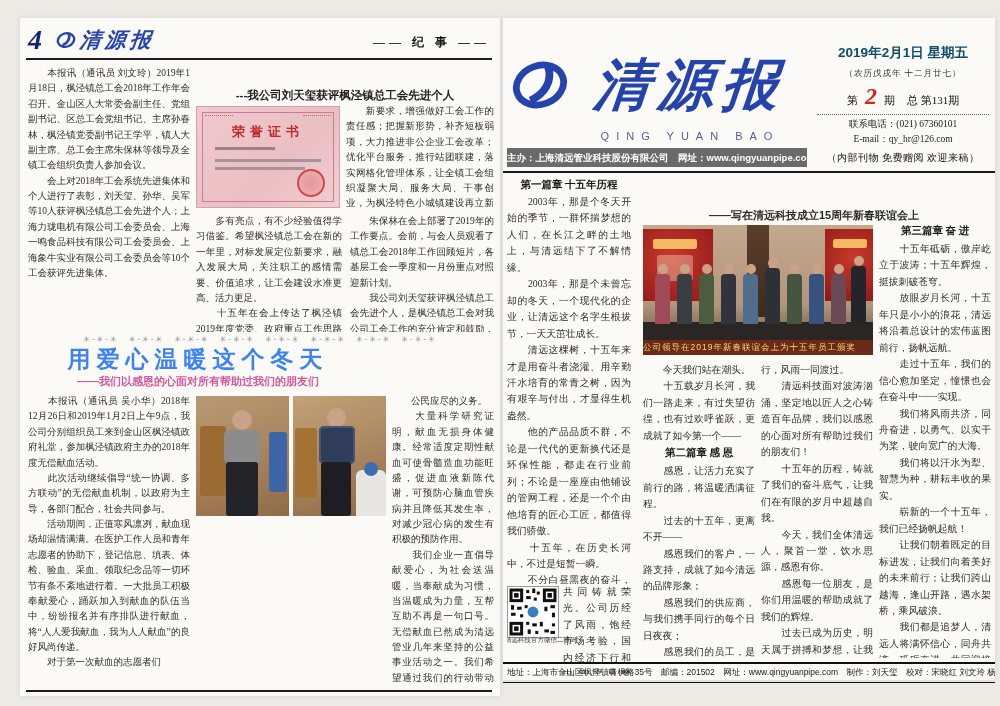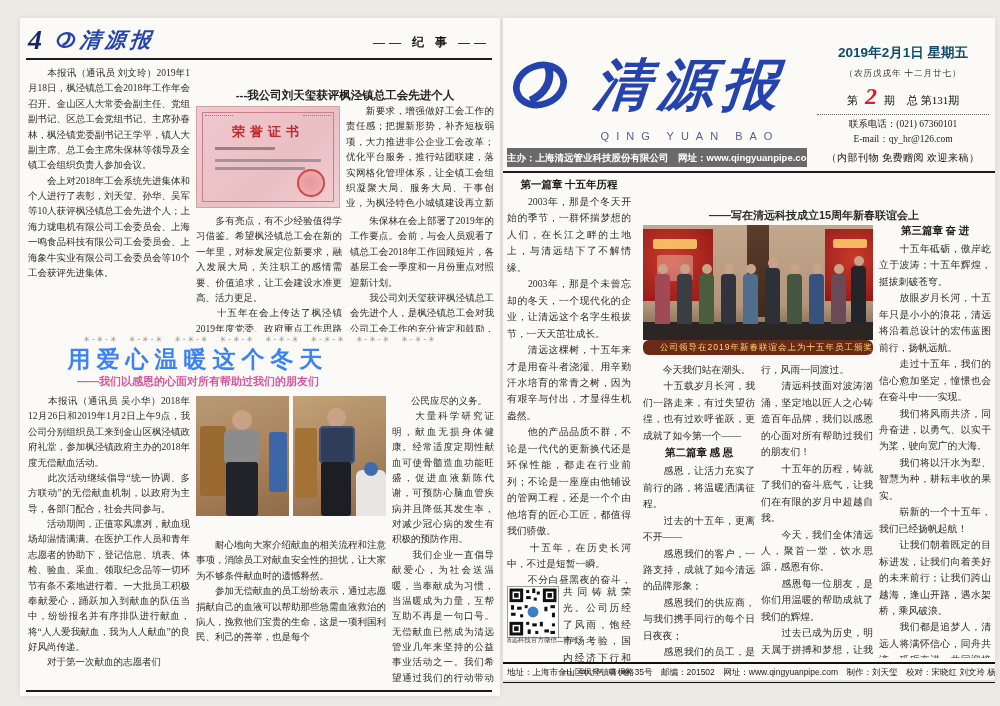--- a/index.html
+++ b/index.html
@@ -77,22 +77,20 @@
     <div class="abs" style="left:273px;top:378px;width:93px;height:120px;background:linear-gradient(160deg,#c2a277,#a9855f 55%,#8c6844);overflow:hidden;">
       <div class="abs" style="left:2px;top:32px;width:22px;height:70px;background:#a27334;border-radius:3px;"></div>
       <div class="abs" style="left:34px;top:12px;width:19px;height:19px;border-radius:50%;background:#caa287;"></div>
       <div class="abs" style="left:26px;top:30px;width:36px;height:38px;background:#2f3d58;border-radius:5px;box-shadow:inset 0 0 0 2px #46567a;"></div>
       <div class="abs" style="left:28px;top:66px;width:30px;height:54px;background:#1d1e24;border-radius:3px;"></div>
       <div class="abs" style="right:0px;bottom:0px;width:30px;height:46px;background:#e8e6e2;border-radius:6px 6px 0 0;"></div>
       <div class="abs" style="right:8px;bottom:40px;width:14px;height:14px;border-radius:50%;background:#3f6cae;"></div>
     </div>
 
 
-    <div class="colt" style="left:176px;top:520px;width:190px;height:148px;">　　耐心地向大家介绍献血的相关流程和注意事项，消除员工对献血安全性的担忧，让大家为不够条件献血时的遗憾释然。
-　　参加无偿献血的员工纷纷表示，通过志愿捐献自己的血液可以帮助那些急需血液救治的病人，挽救他们宝贵的生命，这是一项利国利民、利己的善举，也是每个</div>
     <div class="colt" style="left:372px;top:376px;width:102px;height:292px;">　　公民应尽的义务。
 　　大量科学研究证明，献血无损身体健康。经常适度定期性献血可使骨髓造血功能旺盛，促进血液新陈代谢，可预防心脑血管疾病并且降低其发生率，对减少冠心病的发生有积极的预防作用。
 　　我们企业一直倡导献爱心，为社会送温暖，当奉献成为习惯，当温暖成为力量，互帮互助不再是一句口号。无偿献血已然成为清远管业几年来坚持的公益事业活动之一。我们希望通过我们的行动带动更多的人参与到无偿献血的队伍中来，用爱心相互传递冬日暖阳的能量。</div>
 
     <div class="rule" style="left:6px;top:672px;width:466px;height:2px;"></div>
   </div>
 
   <div class="page" style="left:503px;top:18px;width:492px;height:662px;">
 
     <span class="abs" style="left:8px;top:38px;">
@@ -189,21 +187,21 @@
       <div class="fig" style="left:34px;background:#3a3d44;"></div>
       <div class="fig" style="left:56px;background:#4a5d3e;"></div>
       <div class="fig" style="left:78px;background:#31343c;"></div>
       <div class="fig" style="left:100px;background:#4f6d8c;"></div>
       <div class="fig" style="left:122px;background:#2e3038;height:56px;"></div>
       <div class="fig" style="left:144px;background:#445540;"></div>
       <div class="fig" style="left:166px;background:#37527c;"></div>
       <div class="fig" style="left:188px;background:#6a4a56;"></div>
       <div class="fig" style="left:208px;background:#23252b;height:58px;"></div>
     </div>
-    <div class="abs" style="left:140px;top:322px;width:230px;height:15px;background:#6b2a18;color:#ffd76e;font:8.5px/15px 'Liberation Sans',sans-serif;text-align:right;letter-spacing:1px;white-space:nowrap;overflow:hidden;border-radius:6px;">公司领导在2019年新春联谊会上为十五年员工颁奖</div>
+    <div class="abs" style="left:140px;top:322px;width:230px;height:15px;background:#6b2a18;color:#ffd76e;font:8.5px/15px 'Liberation Sans',sans-serif;text-align:left;letter-spacing:1px;white-space:nowrap;overflow:hidden;">公司领导在2019年新春联谊会上为十五年员工颁奖</div>
 
     <div class="abs" style="left:140px;top:344px;width:112px;height:296px;overflow:hidden;">
       <div class="rcolt" style="position:static;">　　今天我们站在潮头。
 　　十五载岁月长河，我们一路走来，有过失望彷徨，也有过欢呼雀跃，更成就了如今第一个——</div>
       <div class="chap">第二篇章 感 恩</div>
       <div class="rcolt" style="position:static;">　　感恩，让活力充实了前行的路，将温暖洒满征程。
 　　过去的十五年，更离不开——
 　　感恩我们的客户，一路支持，成就了如今清远的品牌形象；
 　　感恩我们的供应商，与我们携手同行的每个日日夜夜；
 　　感恩我们的员工，是你们把青春与才华奉献在了这个平台。十五年里，任劳任怨，爱岗敬业。

